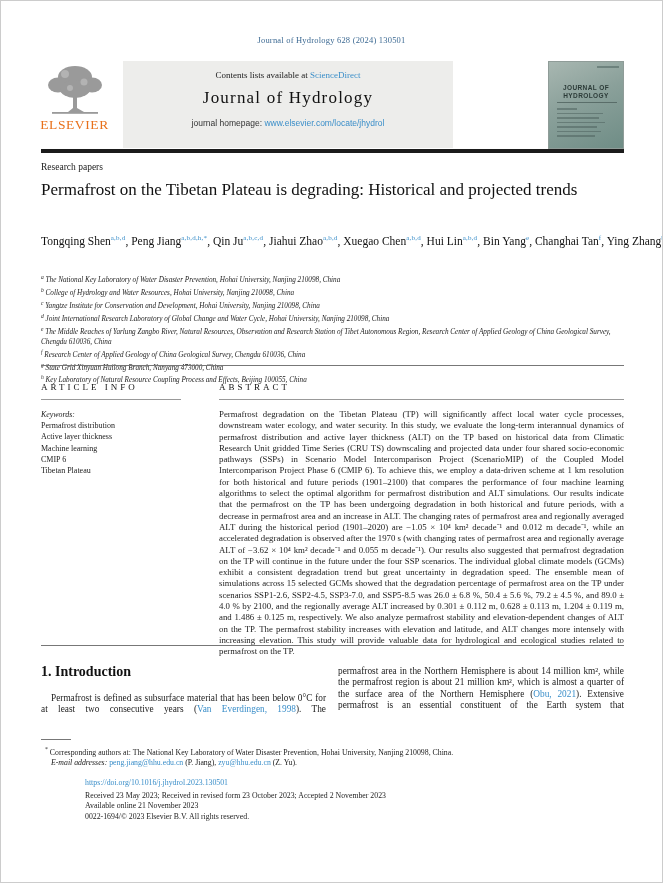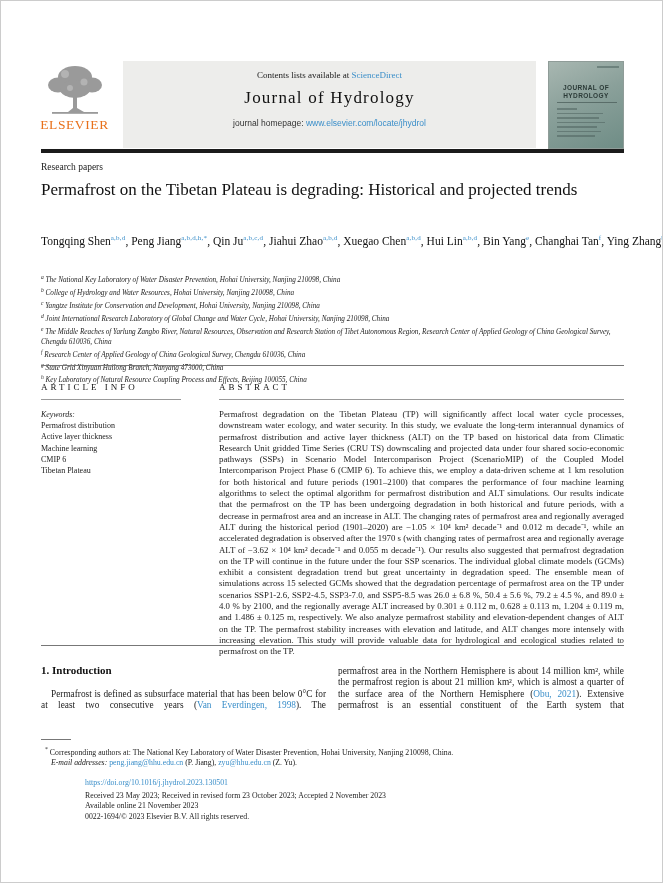--- a/index.html
+++ b/index.html
@@ -17,21 +17,21 @@
   }
 
   
   .logo-block { position:absolute; left:32px; top:61px; width:83px; height:86px; text-align:center; }
   .logo-block svg { display:block; margin:0 auto; }
   .elsevier-text {
     font-family:"Liberation Serif", serif; font-size:13.5px; color:#e8701a;
     letter-spacing:.6px; margin-top:1px; font-weight:400;
   }
   .header-box {
-    position:absolute; left:122px; top:60px; width:413px; height:87px;
+    position:absolute; left:122px; top:60px; width:330px; height:87px;
     background:#ededeb; text-align:center;
   }
   .contents-line { margin-top:9px; font-size:9px; color:#222; }
   .journal-title { margin-top:8px; font-size:17px; letter-spacing:1.2px; color:#111; }
   .homepage-line { margin-top:10px; font-family:"Liberation Sans", sans-serif; font-size:8.5px; color:#333; }
   .cover-thumb {
     position:absolute; left:547px; top:60px; width:76px; height:88px;
     background:linear-gradient(155deg,#a8b7b1 0%,#8aa09a 45%,#6f8d86 100%);
     border:1px solid #8f9c98; cursor:pointer; overflow:hidden;
   }
@@ -75,40 +75,41 @@
   .abstract .heading-rule { width:405px; }
   .kw-label { margin-top:9px; font-size:7.9px; font-style:italic; line-height:11.2px; }
   .kw { font-size:8px; line-height:11.2px; }
   .abstract-text {
     margin-top:9px; font-size:8.8px; line-height:11.3px;
     text-align:justify; color:#1c1c1c;
   }
 
   .intro-left { position:absolute; left:40px; top:663px; width:285px; }
   .intro-right { position:absolute; left:337px; top:663px; width:286px; }
-  .intro-heading { font-size:11px; font-weight:bold; color:#111; }
+  .intro-heading { font-size:14px; font-weight:bold; color:#111; }
   .body-text { margin-top:13px; font-size:9.3px; line-height:11.4px; text-align:justify; text-align-last:justify; color:#1c1c1c; }
   .intro-right .body-text { margin-top:2px; }
   .indent-first { display:inline-block; width:10px; }
 
   .footnote-area { position:absolute; left:40px; top:738px; width:583px; }
   .fn-rule { width:30px; border-top:1px solid #777; }
   .fn-note { margin-top:4px; margin-left:4px; font-size:7.8px; line-height:10.5px; }
   .fn-note sup { font-size:5.8px; }
   .fn-email { margin-left:10px; font-size:7.8px; line-height:10.5px; }
   .fn-email .it { font-style:italic; }
   .doi-line { margin-top:9px; font-size:7.8px; line-height:10.5px;padding-left:44px; }
   .meta { font-size:7.8px; line-height:10.2px; color:#1c1c1c;padding-left:44px; }
   .meta-block { margin-top:3px; }
 </style>
 </head>
 <body>
 
 <div class="page">
 
+  <div class="journal-ref">Journal of Hydrology 628 (2024) 130501</div>
 
   <div class="logo-block">
     <svg width="62" height="54" viewBox="0 0 62 54">
       <g fill="#9a9a9a">
         <ellipse cx="31" cy="15" rx="17" ry="11"></ellipse>
         <ellipse cx="14" cy="23" rx="10" ry="7.5"></ellipse>
         <ellipse cx="48" cy="23" rx="10" ry="7.5"></ellipse>
         <ellipse cx="31" cy="27" rx="15" ry="9"></ellipse>
         <circle cx="21" cy="12" r="4" fill="#ffffff" opacity="0.25"></circle>
         <circle cx="40" cy="20" r="3.5" fill="#ffffff" opacity="0.25"></circle>

